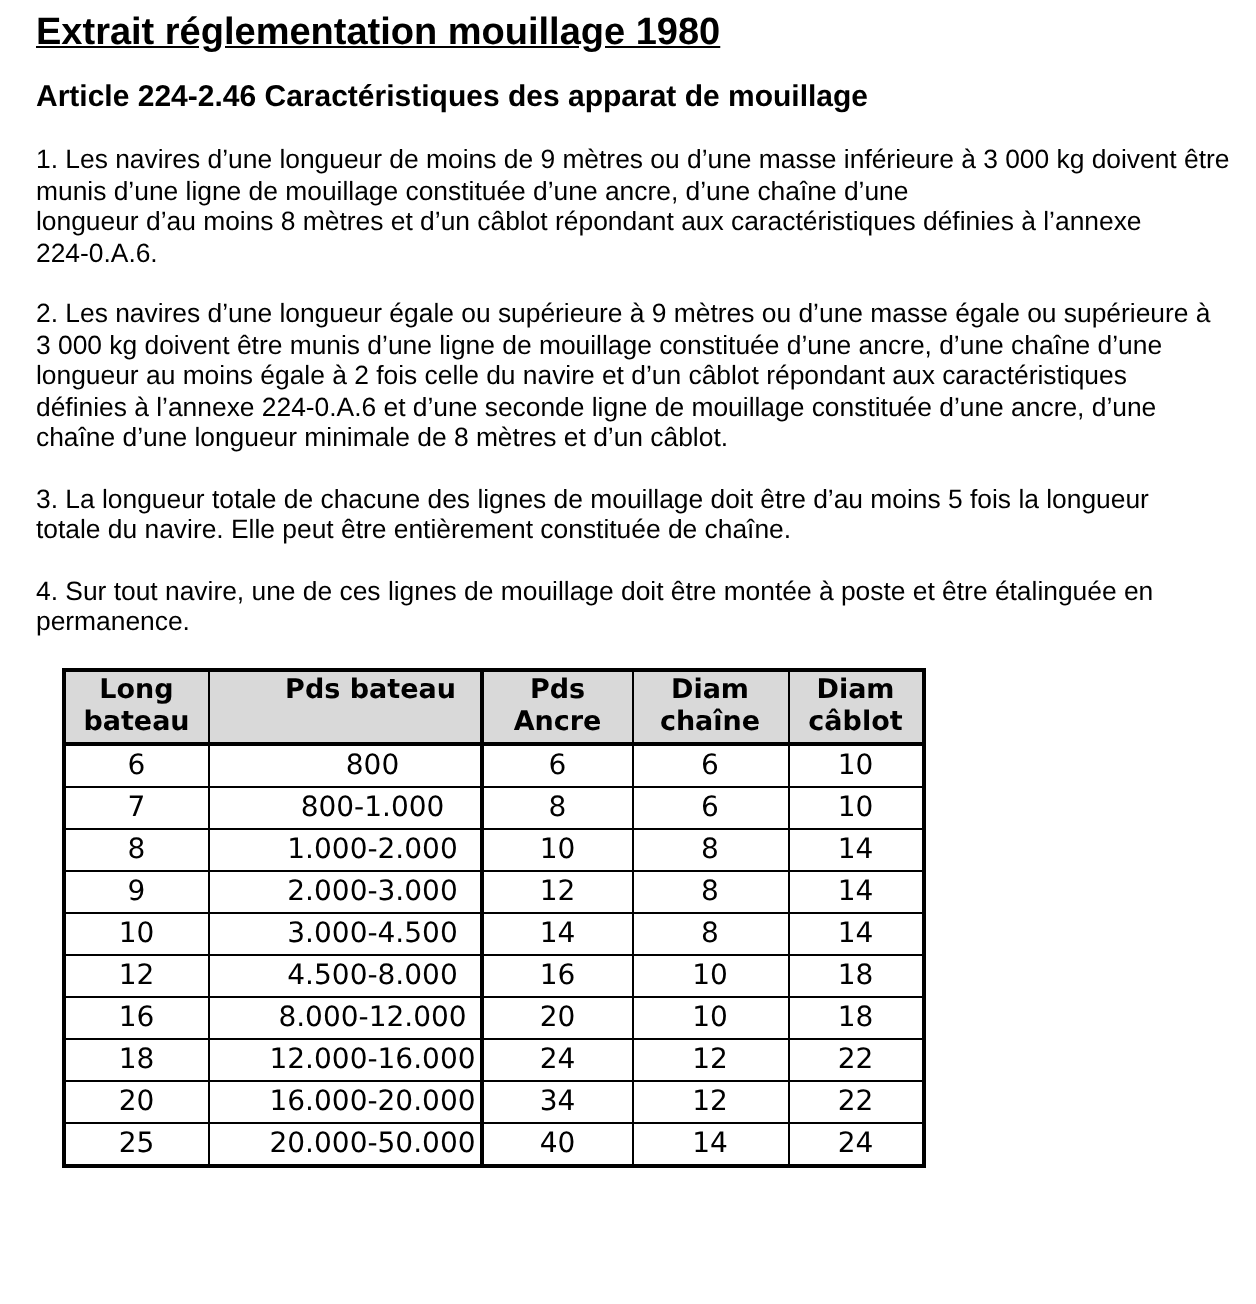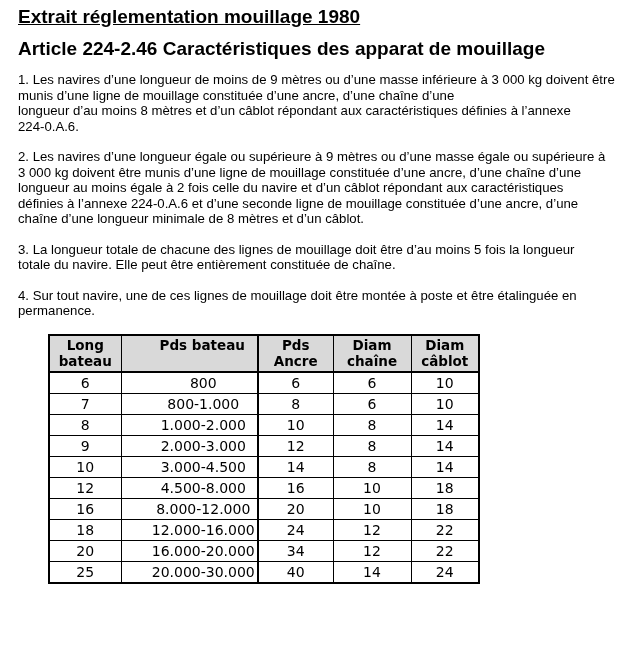--- a/index.html
+++ b/index.html
@@ -20,21 +20,21 @@
     padding: 8px 4px 0 18px;
   }
   .doc-title {
     font-size: 19px;
     line-height: 17px;
     font-weight: bold;
     text-decoration: underline;
     margin: 0 0 15px 0;
   }
   .article-heading {
-    font-size: 19px;
+    font-size: 15px;
     line-height: 17px;
     font-weight: bold;
     margin: 0 0 15px 0;
   }
   .para {
     font-size: 13.2px;
     line-height: 15.5px;
     margin: 0 0 15px 0;
     width: 606px;
     white-space: pre-line;
@@ -45,21 +45,21 @@
   .table-title {
     font-family: "DejaVu Sans", sans-serif;
     font-size: 16px;
     line-height: 19px;
     font-weight: bold;
     margin: 0 0 8px 40px;
   }
   table.mooring {
     border-collapse: collapse;
     table-layout: fixed;
-    margin-left: 30px;
+    margin-left: 13px;
     font-family: "DejaVu Sans", sans-serif;
     border: 2px solid var(--border-color, #000000);
   }
   table.mooring th {
     background: var(--header-bg, #d9d9d9);
     border: 1px solid var(--border-color, #000000);
     border-bottom: 2px solid var(--border-color, #000000);
     font-size: 13.5px;
     line-height: 16px;
     font-weight: bold;
@@ -194,21 +194,21 @@
         </tr>
         <tr>
           <td>20</td>
           <td>16.000-20.000</td>
           <td>34</td>
           <td>12</td>
           <td>22</td>
         </tr>
         <tr>
           <td>25</td>
-          <td>20.000-30.000</td>
+          <td>20.000-50.000</td>
           <td>40</td>
           <td>14</td>
           <td>24</td>
         </tr>
       </tbody>
     </table>
   </div>
 
 </div>
 

